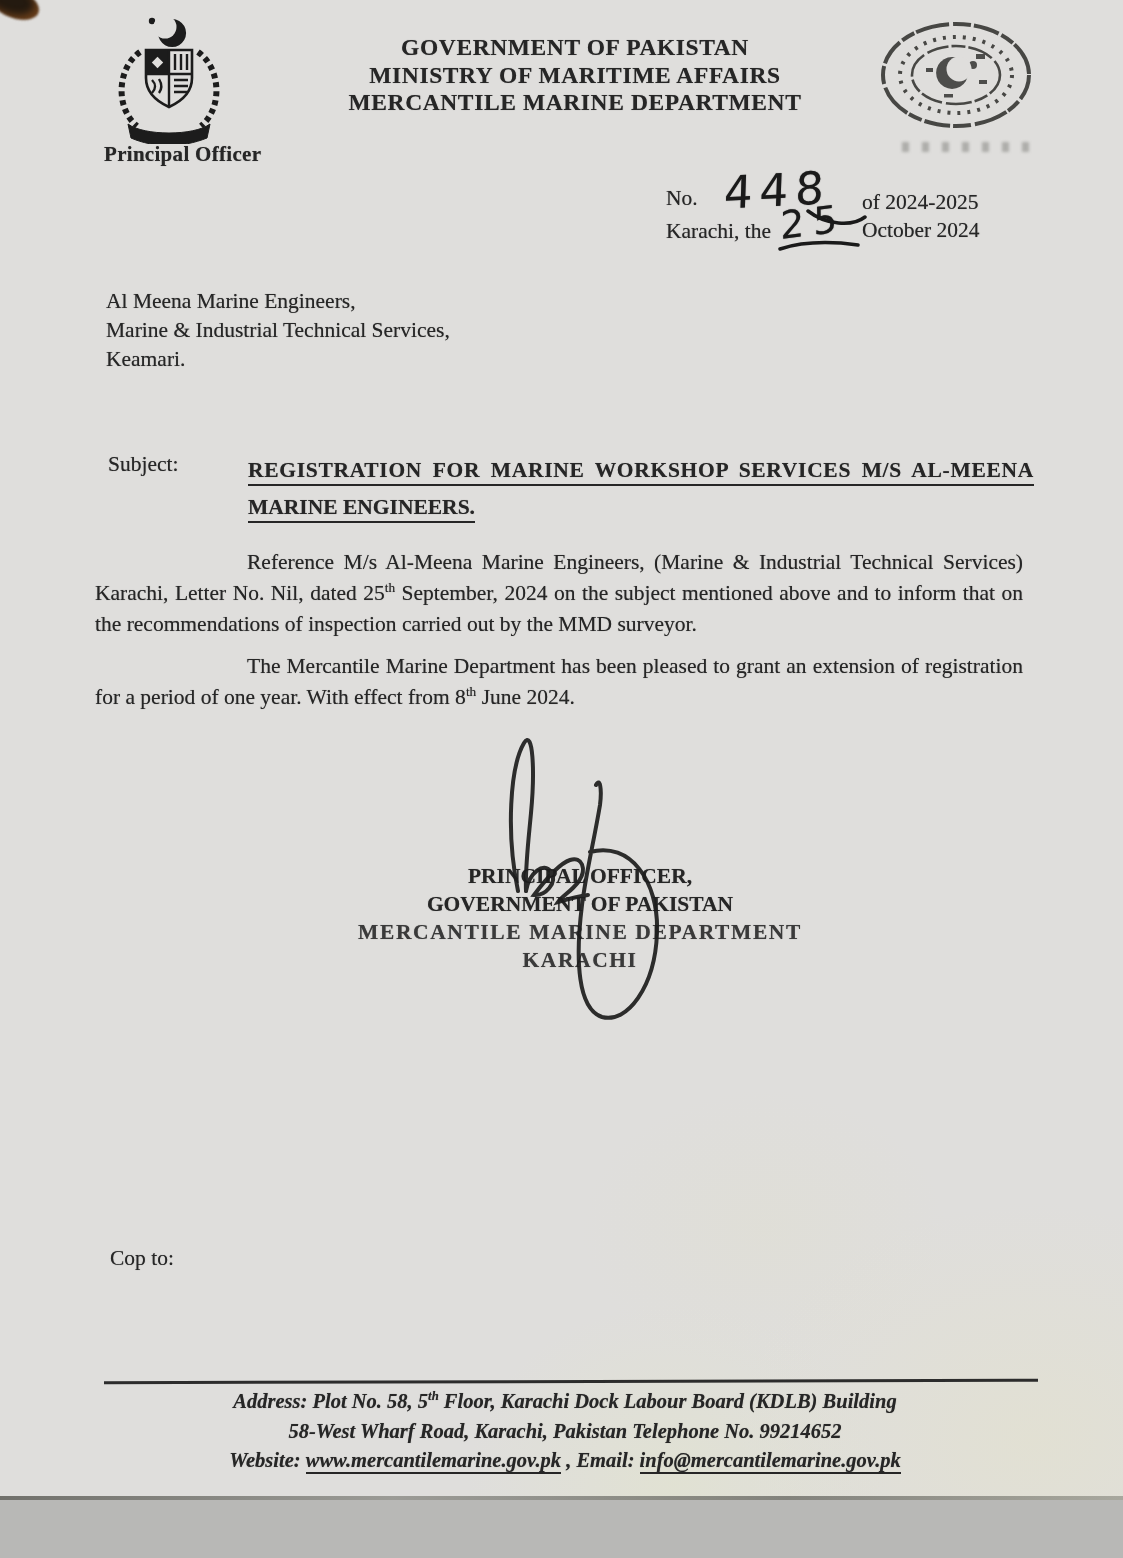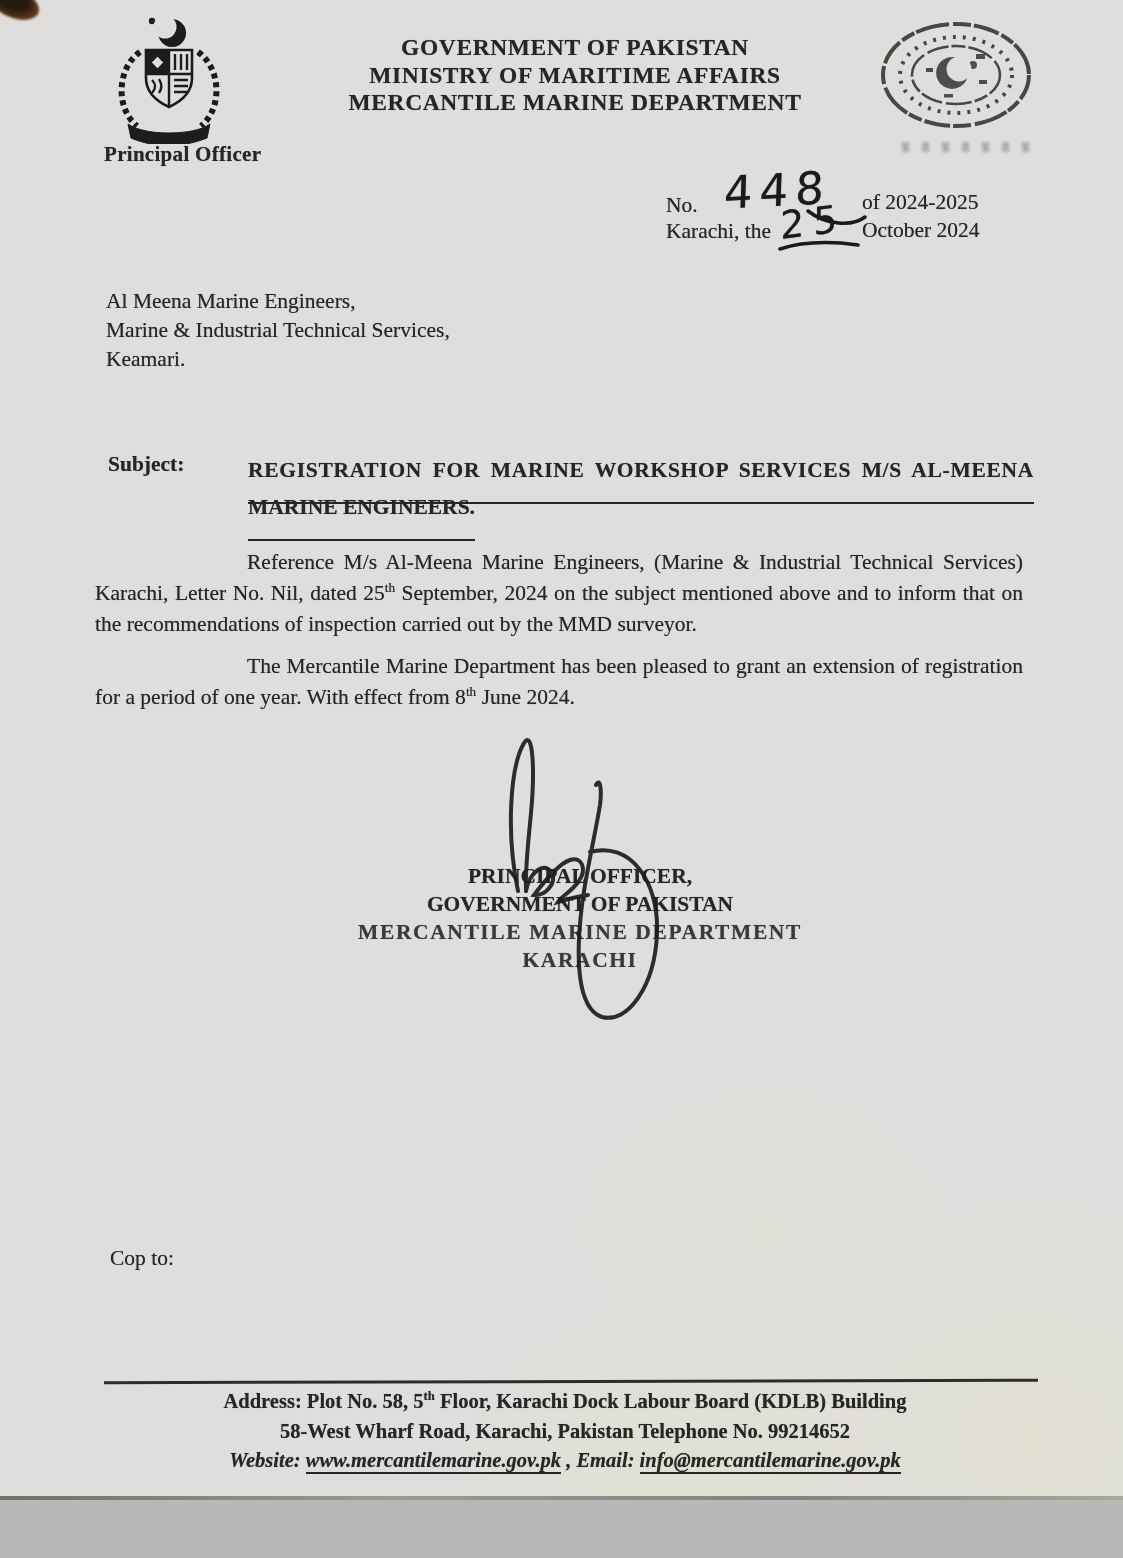--- a/index.html
+++ b/index.html
@@ -36,23 +36,23 @@
   .hand-no{ left:724px; top:164px; font-size:45px; letter-spacing:7px;
     transform:rotate(-3deg) skewX(-5deg); }
   .hand-day{ left:780px; top:200px; font-size:38px; letter-spacing:9px;
     transform:rotate(-7deg) skewX(-6deg); }
   .swoosh{ stroke:#1a1a1a; stroke-width:3.5; fill:none; stroke-linecap:round; }
 
   
   .addressee{ left:106px; top:287px; font-size:21.5px; line-height:29px; }
 
   
-  .subj-label{ left:108px; top:452px; font-weight:bold; font-size:21.5px; }
+  .subj-label{ left:108px; top:452px; font-weight:normal; font-size:21.5px; }
   .subj-text{ left:248px; top:452px; width:800px; font-weight:bold; font-size:21.5px; line-height:37px; }
-  .subj-text .u{ border-bottom:2.6px solid #262626; padding-bottom:20px;margin-top:12px; }
+  .subj-text .u{ border-bottom:2.6px solid #262626; padding-bottom:2px;margin-top:12px; }
   .subj-line1{ word-spacing:4.5px; letter-spacing:.7px; }
 
   
   .para{ left:95px; width:928px; text-align:justify; font-size:21.5px; line-height:31px; }
   .para1{ top:547px; text-indent:152px; }
   .para2{ top:651px; text-indent:152px; }
   sup{ font-size:.62em; line-height:0; }
 
   
   .sig-text{ left:300px; top:862px; width:560px; text-align:center; font-weight:bold;
@@ -60,21 +60,21 @@
   .sig-text .lite{ color:#3a3a3a; letter-spacing:1.6px; }
   .sig-svg{ left:430px; top:733px; }
 
   
   .copy-label{ left:110px; top:1198px; font-size:21.5px;margin-top:48px; }
   .copy-recipient{ left:182px; top:1249px; font-size:21.5px; }
 
   
   .foot-rule{ left:104px; top:1380px; width:934px; height:3px; background:#2c2c2c;
     transform:rotate(-.15deg); }
-  .foot{ left:95px; width:940px; text-align:center; font-weight:bold; font-size:20.5px; }
+  .foot{ left:95px; width:940px; text-align:center; font-weight:bold; font-size:20.5px;font-style:italic; }
   .foot-1{ top:1390px; }
   .foot-2{ top:1420px; }
   .foot-3{ top:1449px; font-style:italic; }
   .foot-3 .u{ border-bottom:2px solid #262626; padding-bottom:1px; }
 
   
   .emblem-svg{ left:103px; top:12px; }
   .stamp-svg{ left:876px; top:18px; filter:blur(.5px); opacity:.88; }
   .stamp-smudge{ left:902px; top:142px; width:130px; height:10px;
     background:repeating-linear-gradient(90deg, rgba(95,95,90,.38) 0 7px, rgba(95,95,90,0) 7px 20px);
@@ -130,21 +130,21 @@
         <rect x="68" y="76" width="9" height="3.5"></rect>
         <rect x="100" y="36" width="9" height="5"></rect>
       </g>
       <circle cx="83" cy="51" r="12.5" fill="#dfdedc" stroke="none"></circle>
     </g>
   </svg>
   <div class="abs stamp-smudge"></div>
 
   <div class="abs principal ink">Principal Officer</div>
 
-  <span class="abs ref-label ink" style="left:666px;top:193px;">No.</span>
+  <span class="abs ref-label ink" style="left:666px;top:186px;">No.</span>
   <span class="abs hand hand-no">448</span>
   <svg class="abs" style="left:806px;top:208px;" width="62" height="22" viewBox="0 0 62 22">
     <path class="swoosh" d="M2 3 C20 17 46 19 59 9"></path>
   </svg>
   <span class="abs ref-label ink" style="left:862px;top:190px;">of 2024-2025</span>
 
   <span class="abs ref-label ink" style="left:666px;top:219px;">Karachi, the</span>
   <span class="abs hand hand-day">25</span>
   <svg class="abs" style="left:778px;top:238px;" width="84" height="14" viewBox="0 0 84 14">
     <path class="swoosh" d="M2 11 C30 2 58 4 80 7"></path>

